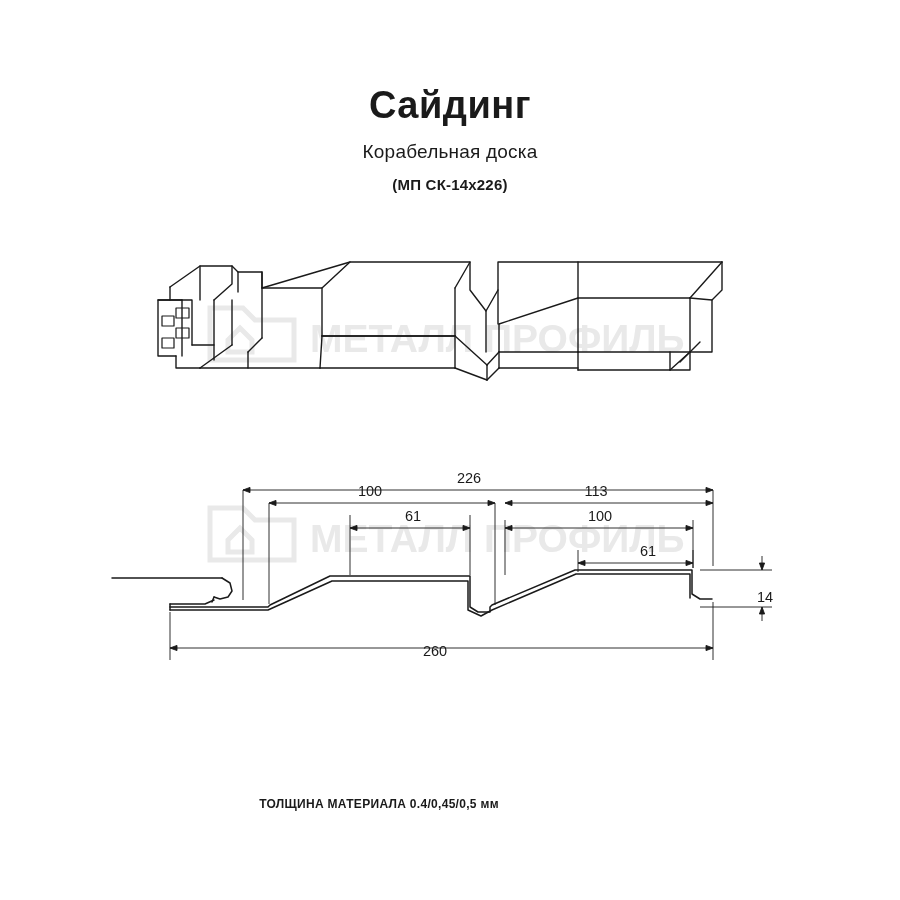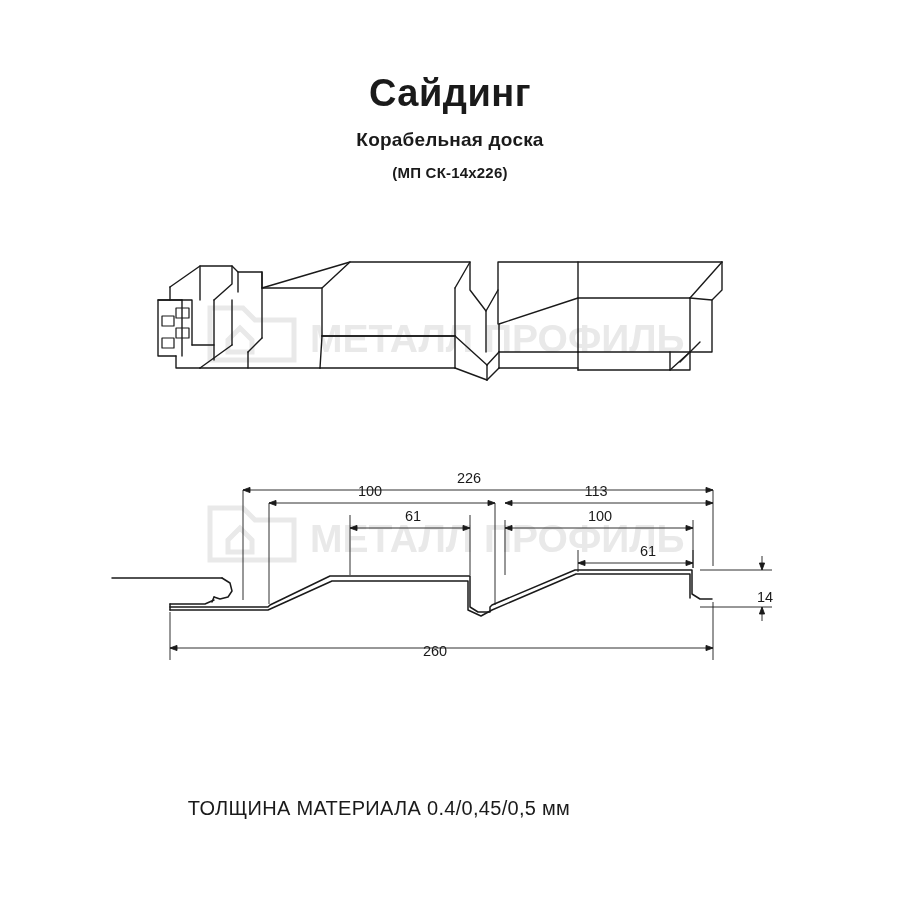--- a/index.html
+++ b/index.html
@@ -26,43 +26,43 @@
     position: absolute;
     left: 0; top: 72px;
     width: 900px;
     text-align: center;
   }
   .title {
     font-size: 38px;
     font-weight: bold;
     letter-spacing: 0.5px;
     line-height: 1.12;
-    margin: 0;
+    margin: 12px;
   }
   .subtitle {
     font-size: 19px;
-    font-weight: bold;
+    font-weight: normal;
     margin-top: 14px;
     letter-spacing: 0.2px;
   }
   .code {
     font-size: 15px;
     font-weight: bold;
     margin-top: 13px;
     letter-spacing: 0.2px;
   }
 
   
   .footer {
     position: absolute;
     left: 0; top: 797px;
     width: 758px;
     text-align: center;
-    font-size: 20px;
-    font-weight: normal;
+    font-size: 12px;
+    font-weight: bold;
     letter-spacing: 0.3px;
   }
 
   
   .drawing {
     position: absolute;
     left: 0; top: 0;
     width: 900px; height: 900px;
     pointer-events: none;
   }

